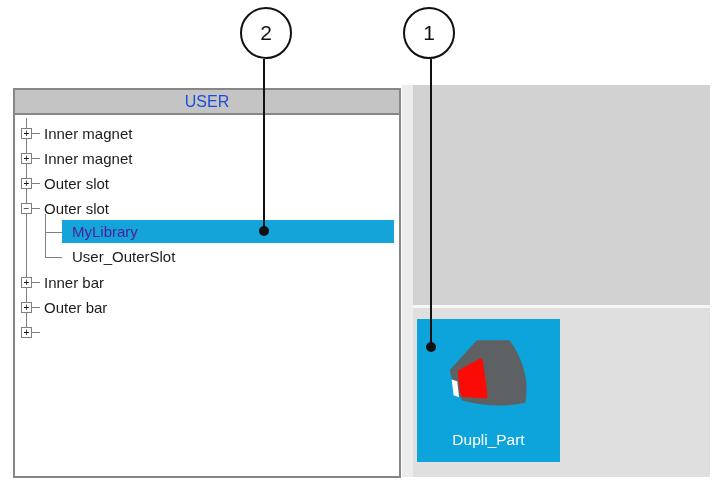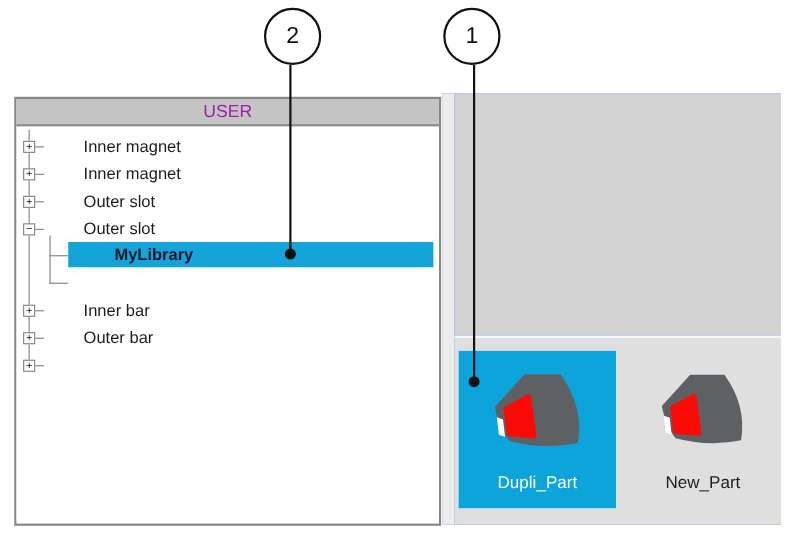--- a/index.html
+++ b/index.html
@@ -11,21 +11,21 @@
   }
 
   
   .lib-panel {
     position:absolute; left:13px; top:88px; width:388px; height:390px;
     border:2px solid #868686; background:#ffffff;
   }
   .lib-header {
     height:25px; background:#c4c4c4; border-bottom:2px solid #868686;
     display:flex; align-items:center; justify-content:center;
-    font-size:16px; color:#a21caf;
+    font-size:16px; color:#1d4ed8;
   }
   .tree-area { position:relative; width:100%; height:359px; background:#fff; }
 
   .t-line { position:absolute; background:#7f7f7f; }
   .trunk      { left:11px; top:3px;   width:1px;  height:214px; }
   .child-vert { left:30px; top:99px;  width:1px;  height:44px;  }
   .branch-1   { left:30px; top:117px; width:17px; height:1px;   }
   .branch-2   { left:30px; top:142px; width:17px; height:1px;   }
 
   .tree-row {
@@ -35,31 +35,31 @@
   }
   .r0{top:6px} .r1{top:31px} .r2{top:56px} .r3{top:81px}
   .r4{top:105px} .r5{top:130px} .r6{top:155px} .r7{top:180px} .r8{top:205px}
 
   .toggle {
     width:11px; height:11px; background:#fff; border:1px solid #7f7f7f;
     display:flex; align-items:center; justify-content:center;
     font-size:10px; line-height:9px; color:#111; flex:none;
   }
   .dash { width:8px; height:1px; background:#7f7f7f; flex:none; }
-  .tree-row .lbl { padding-left:4px;margin-left:32px; }
+  .tree-row .lbl { padding-left:4px; }
 
   .child-row { left:47px; height:23px; padding-left:6px; }
   .child-row.sel {
-    left:47px; width:332px; background:#14a4da; color:#0f172a;font-weight:bold;
+    left:47px; width:332px; background:#14a4da; color:#4c1d95;
   }
 
   
   .parts-panel {
     position:absolute; left:402px; top:85px; width:308px; height:392px;
-    background:#3b82f6;
+    background:#22c55e;
   }
   .parts-strip {
     position:absolute; left:0; top:0; width:11px; height:100%;
     background:#ececec;
   }
   .parts-content { position:absolute; left:11px; top:0; right:0; height:100%; }
   .parts-top { height:220px; background:#d2d2d2; }
   .parts-divider { height:3px; background:#f6f6f6; }
   .parts-bottom {
     height:169px; background:#dfdfdf;
@@ -133,20 +133,23 @@
         <span class="lbl">Outer slot</span>
       </div>
       <div class="tree-row r3">
         <span class="toggle">−</span>
         <span class="dash"></span>
         <span class="lbl">Outer slot</span>
       </div>
 
       <div class="tree-row child-row sel r4">
         <span class="lbl">MyLibrary</span>
+      </div>
+      <div class="tree-row child-row r5">
+        <span class="lbl">User_OuterSlot</span>
       </div>
 
       <div class="tree-row r6">
         <span class="toggle">+</span>
         <span class="dash"></span>
         <span class="lbl">Inner bar</span>
       </div>
       <div class="tree-row r7">
         <span class="toggle">+</span>
         <span class="dash"></span>
@@ -170,30 +173,20 @@
           <span class="icon-wrap">
             <svg class="part-icon" width="84" height="78" viewBox="0 0 90 82" xmlns="http://www.w3.org/2000/svg">
               <path class="rim" d="M 32,8 L 67,8 Q 90,40 84,75 Q 52,82 17,73 L 12,66 Q 5,52 3,40 Z"></path>
               <path class="magnet" d="M 36,30 L 14,42 L 17,66 L 41,68 Z"></path>
               <polygon class="notch" points="5,50 11,52 13,69 7,67"></polygon>
             </svg>
           </span>
           <span class="part-lbl">Dupli_Part</span>
         </div>
 
-        <div class="part-tile plain">
-          <span class="icon-wrap">
-            <svg class="part-icon" width="80" height="76" viewBox="0 0 90 82" xmlns="http://www.w3.org/2000/svg">
-              <path class="rim" d="M 32,8 L 67,8 Q 90,40 84,75 Q 52,82 17,73 L 12,66 Q 5,52 3,40 Z"></path>
-              <path class="magnet" d="M 36,30 L 14,42 L 17,66 L 41,68 Z"></path>
-              <polygon class="notch" points="5,50 11,52 13,69 7,67"></polygon>
-            </svg>
-          </span>
-          <span class="part-lbl">New_Part</span>
-        </div>
 
       </div>
     </div>
   </div>
 
   <div class="co-circle co2-circle">
     <span>2</span>
   </div>
   <div class="co-line co2-line"></div>
   <div class="co-dot co2-dot"></div>

